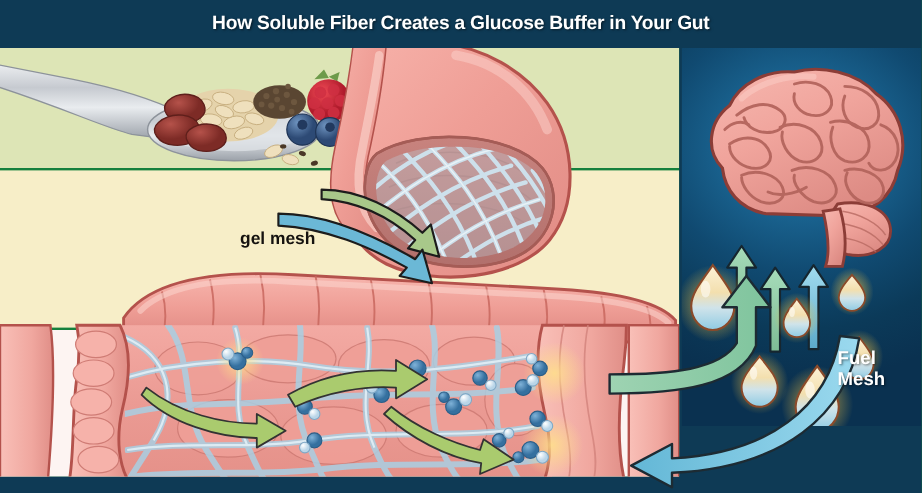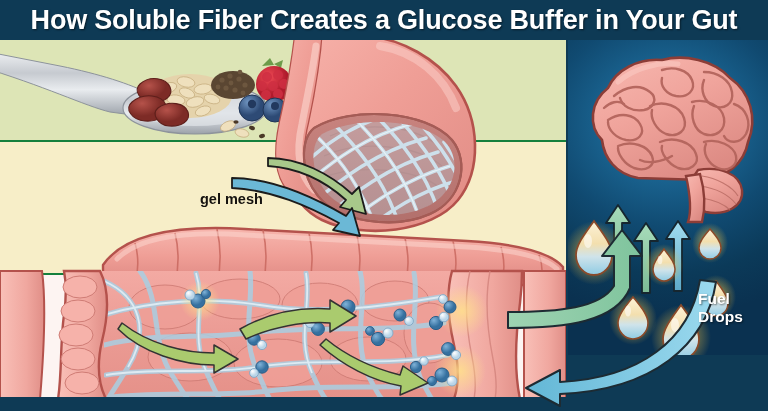--- a/index.html
+++ b/index.html
@@ -13,21 +13,21 @@
     background:#0e3a55;
   }
 
   
   .title-bar {
     position:absolute; left:0; top:0; width:768px; height:40px;
     background:#0e3a55; display:flex; align-items:center; justify-content:center;
     z-index:40;
   }
   .title-text {
-    color:#ffffff; font-size:27px; font-weight:bold; letter-spacing:-0.2px;
+    color:#ffffff; font-size:16px; font-weight:bold; letter-spacing:-0.2px;
     text-shadow:1px 1px 2px rgba(0,0,0,0.55);
     white-space:nowrap;
   }
 
   
   .left-col {
     position:absolute; left:0; top:28px; width:566px; height:369px;
     overflow:hidden; background:#15803d;
   }
   .band-green {
@@ -566,21 +566,21 @@
         </g>
         <g>
           <ellipse cx="146" cy="92" rx="20" ry="22" fill="url(#dropGlow)"></ellipse>
           <path d="M146,76 C153,85 158,92 158,98 C158,105 153,111 146,111 C139,111 134,105 134,98 C134,92 139,85 146,76 Z" fill="url(#dropG)" stroke="#8a4a2a" stroke-width="1.5"></path>
         </g>
       </svg>
     </div>
 
     <div class="lbl-fuel">
       <div>Fuel</div>
-      <div>Drops</div>
+      <div>Mesh</div>
     </div>
 
     <div class="sparkle-wrap">
       <svg width="32" height="32" viewBox="0 0 32 32">
         <path d="M16,0 C18,11 21,14 32,16 C21,18 18,21 16,32 C14,21 11,18 0,16 C11,14 14,11 16,0 Z" fill="#8fb3c7"></path>
       </svg>
     </div>
   </div>
 
   <svg class="connectors" viewBox="0 0 768 371">

